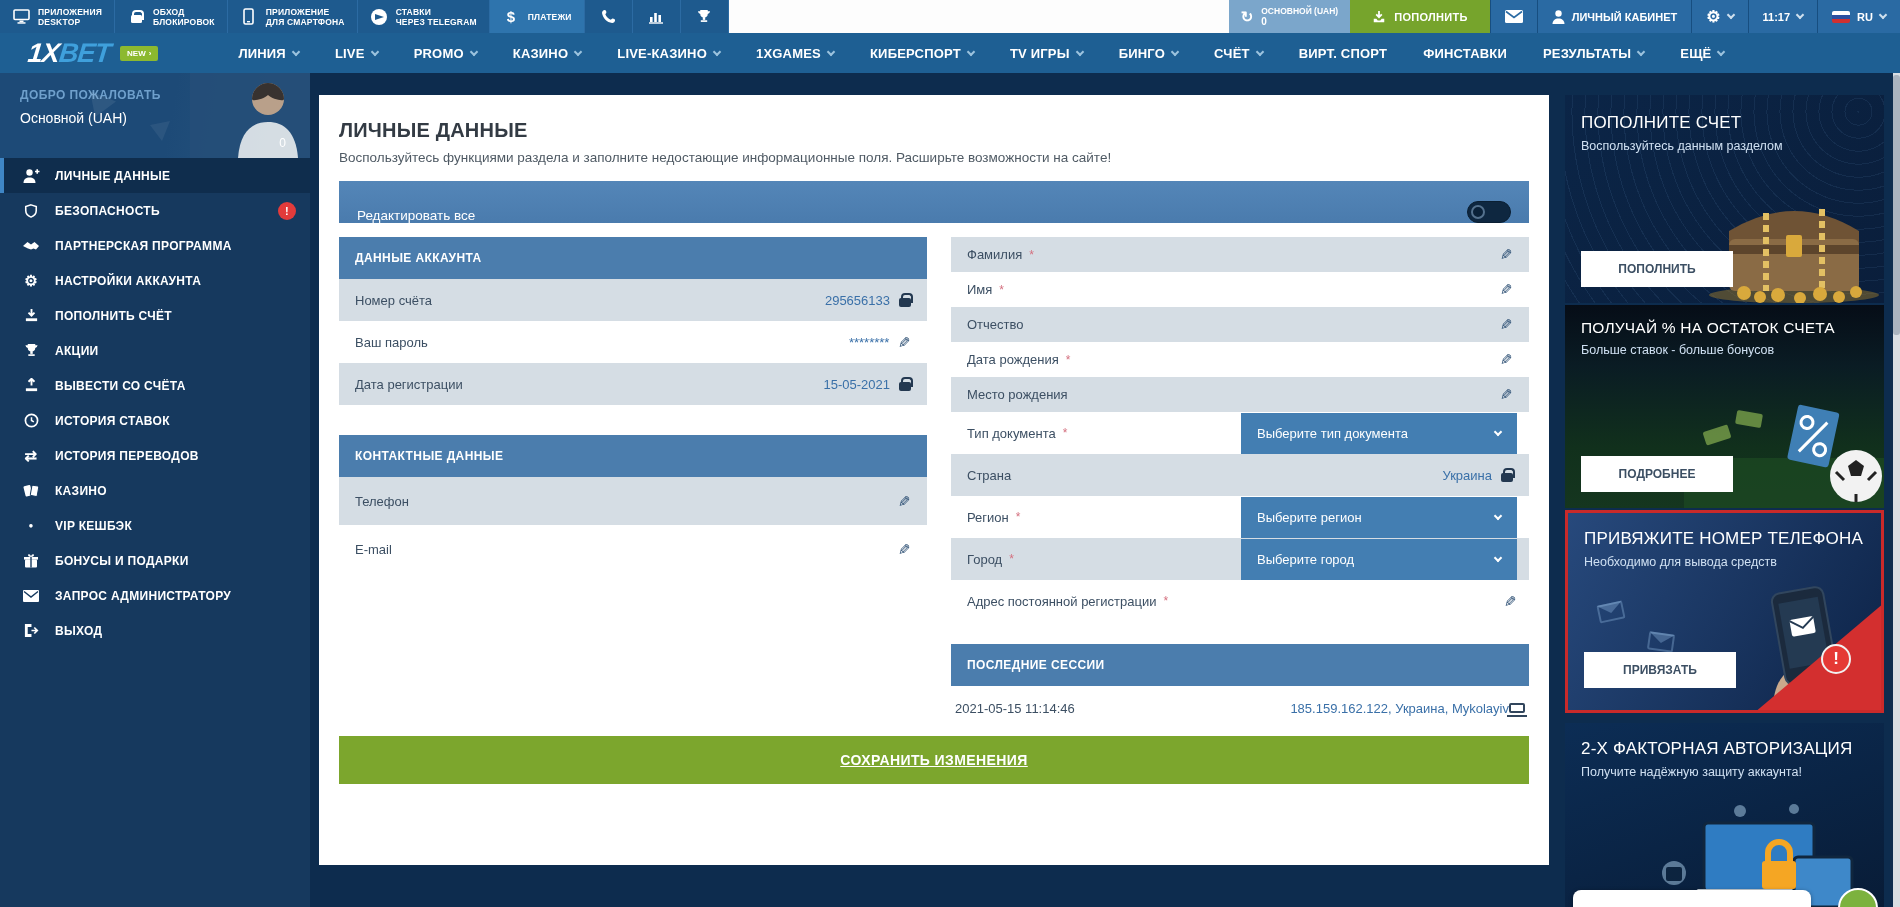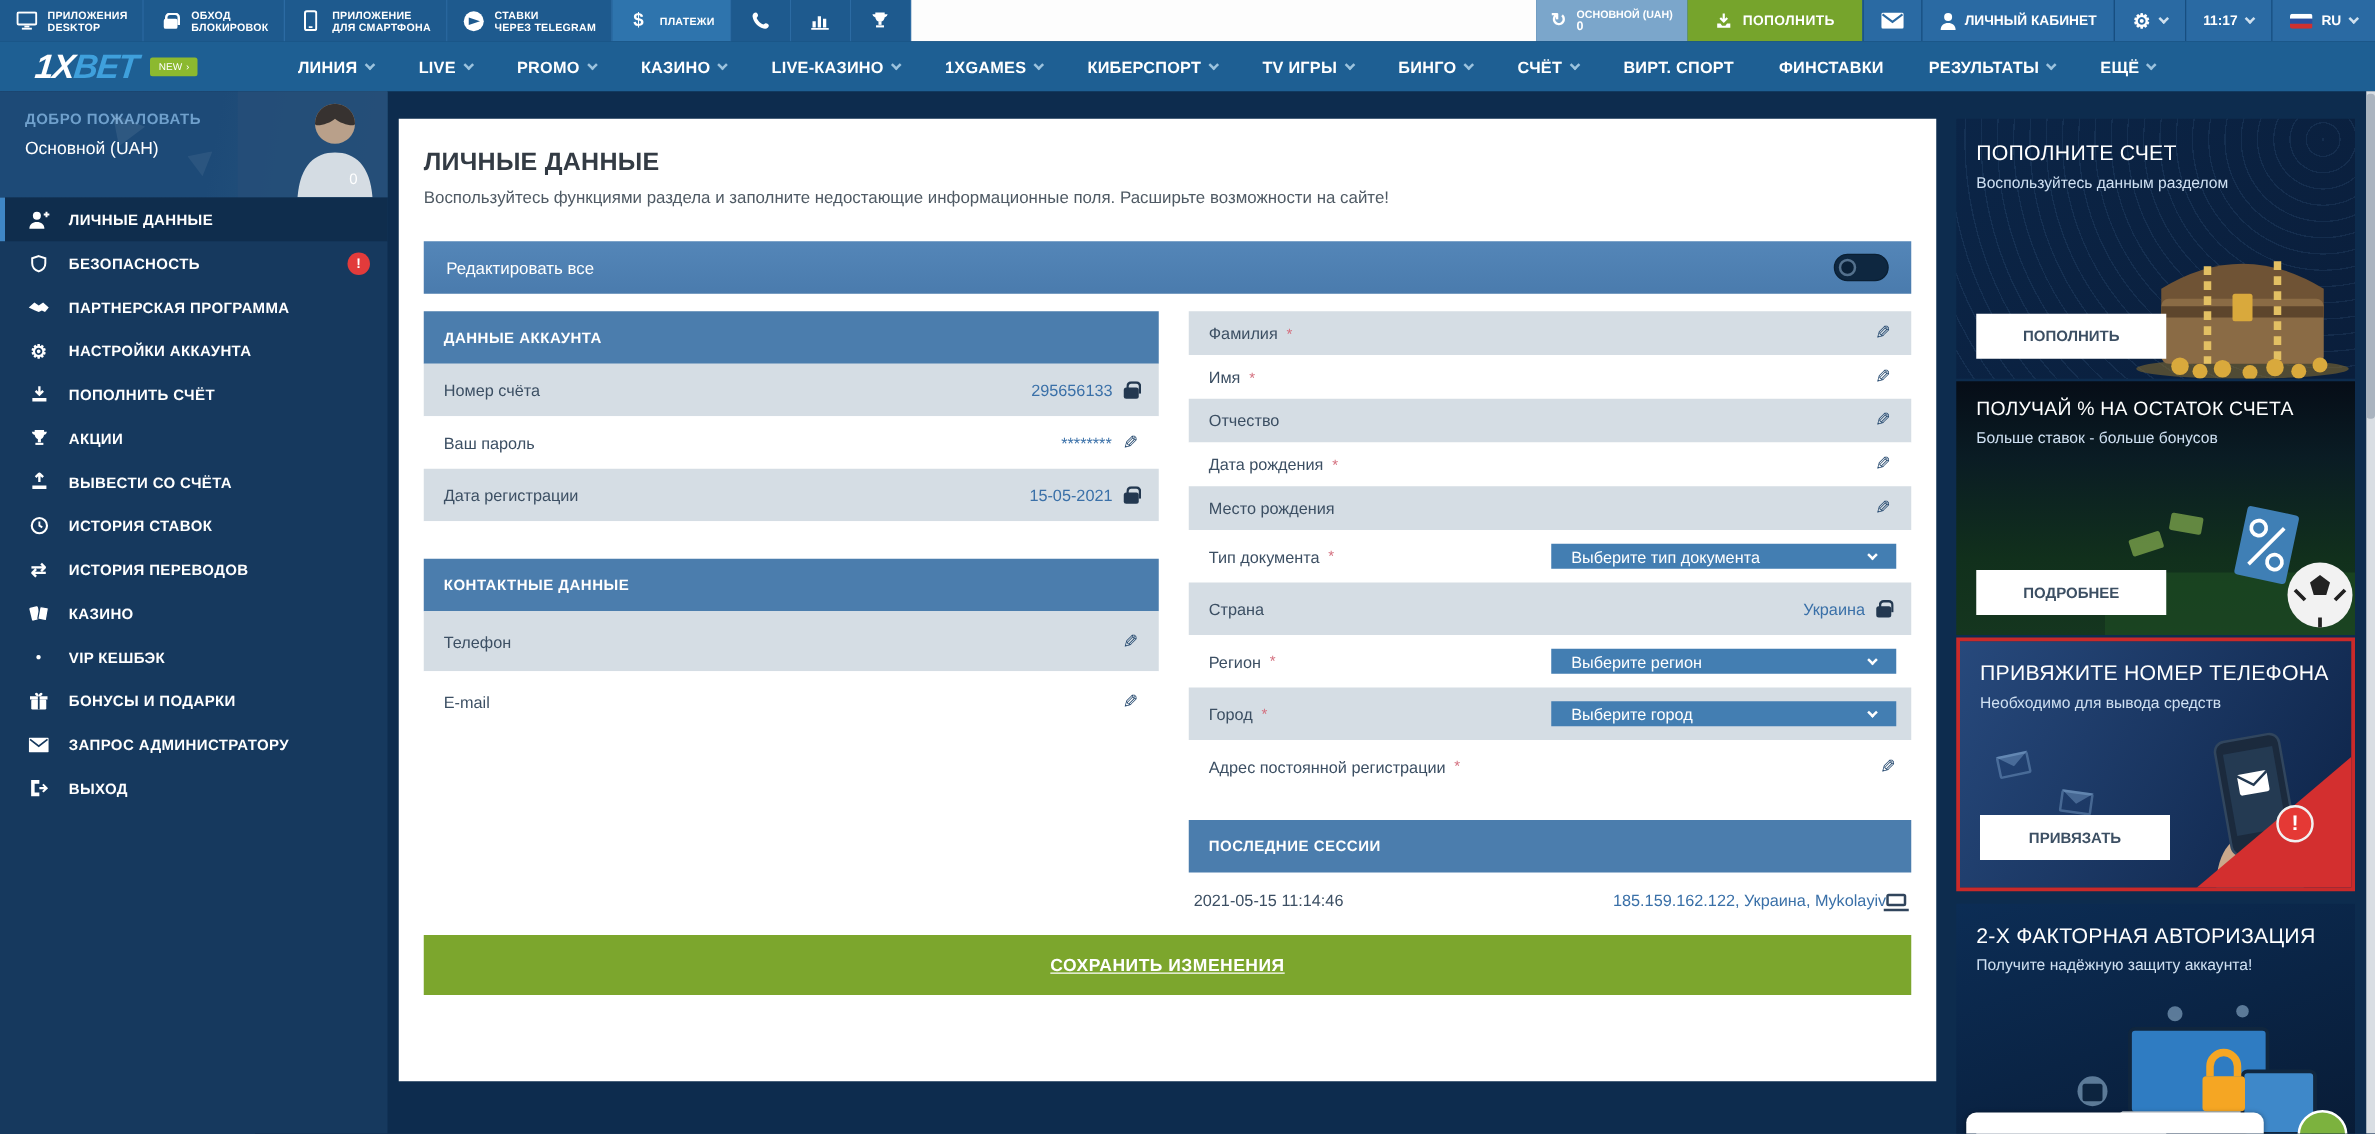--- a/index.html
+++ b/index.html
@@ -36,21 +36,21 @@
   .tg-circle { width:16px; height:16px; border-radius:50%; background:#fff; position:relative; }
   .tg-circle::before { content:""; position:absolute; left:4px; top:5px; width:0; height:0;
                        border-left:9px solid #1e5a8e; border-top:3.5px solid transparent; border-bottom:3.5px solid transparent; }
 
   
   .navbar { position:absolute; left:0; top:33px; width:1900px; height:40px; background:#1e5f93;
             display:flex; align-items:center; }
   .logo { margin-left:28px; font-style:italic; font-weight:bold; font-size:27px; letter-spacing:-1px;
           transform:skewX(-6deg); cursor:pointer; }
   .logo-p1 { color:#fff; } .logo-p2 { color:#3fa0dc; }
-  .new-badge { margin-left:10px; background:#8cb92f; color:#fff; font-size:8px; font-weight:normal;
+  .new-badge { margin-left:10px; background:#8cb92f; color:#fff; font-size:8px; font-weight:bold;
                padding:3px 7px; border-radius:2px; cursor:pointer; }
   .new-badge::after { content:"›"; margin-left:3px; }
   .nav-items { display:flex; align-items:center; gap:36px; margin-left:80px; }
   .nav-it { display:flex; align-items:center; gap:7px; color:#fff; font-size:13px; font-weight:bold;
             cursor:pointer; letter-spacing:.2px; white-space:nowrap; }
   .nav-it .chev { border-color:#9cc3de; }
 
   
   .sidebar { position:absolute; left:0; top:73px; width:310px; height:834px; background:#16395e; }
   .welcome { position:relative; height:85px; background:linear-gradient(100deg,#1d4a77 55%,#2a587f);
@@ -74,43 +74,43 @@
   .ic-gears::before { content:"⚙"; color:#fff; font-size:15px; }
   .badge-alert { margin-left:auto; margin-right:14px; width:18px; height:18px; border-radius:50%;
                  background:#e23b3b; color:#fff; font-size:11px; font-weight:bold;
                  display:flex; align-items:center; justify-content:center; }
 
   
   .content { position:absolute; left:319px; top:95px; width:1230px; height:770px; background:#fff;
              padding:0 20px; }
   .page-title { margin-top:24px; font-size:20px; font-weight:bold; color:#333b44; letter-spacing:.2px; }
   .page-subtitle { margin-top:8px; font-size:13.5px; color:#4f5a64; }
-  .edit-bar { margin-top:28px; height:42px; background:linear-gradient(#5486b8,#4a7bad);
-              display:flex; align-items:center; padding:0 18px; color:#fff; font-size:13.5px; }
+  .edit-bar { margin-top:16px; height:42px; background:linear-gradient(#5486b8,#4a7bad);
+              display:flex; align-items:flex-end; padding:0 18px; color:#fff; font-size:13.5px; }
   .toggle { width:44px; height:22px; border-radius:11px; background:#0e2740; margin-left:auto;
             position:relative; cursor:pointer; border:1px solid #0a1f33; }
   .toggle-knob { position:absolute; left:3px; top:3px; width:14px; height:14px; border-radius:50%;
                  background:#0a2138; border:2px solid #54718d; }
   .columns { display:flex; gap:24px; margin-top:14px; }
   .col-left { width:588px; } .col-right { width:578px; }
   .sec-header { height:42px; background:#4b7dad; color:#fff; font-size:12px; font-weight:bold;
                 display:flex; align-items:center; padding:0 16px; letter-spacing:.4px; }
   .trow { min-height:42px; display:flex; align-items:center; padding:0 16px; font-size:13px; color:#3c4f63; background:#fff; }
   .trow.alt { background:#d5dde4;gap:48px; }
   .trow.sm { min-height:35px; }
   .lbl { display:flex; align-items:center; }
   .req { color:#d4707f; margin-left:7px; font-size:12px; }
   .val { margin-left:auto; display:flex; align-items:center; gap:9px; color:#3a70a8; font-size:13px; }
   .pencil { cursor:pointer; color:#24486e; font-size:15px; transform:scaleX(-1); display:inline-block; line-height:1; }
   .pencil::before { content:"✎"; }
   .icon-lock { position:relative; width:12px; height:9px; background:#233850; border-radius:2px; margin-top:5px; }
   .icon-lock::before { content:""; position:absolute; left:2px; top:-5px; width:8px; height:8px;
                        border:2px solid #233850; border-bottom:none; border-radius:4px 4px 0 0; }
   .gap { height:30px; background:#fff; }
-  .dd { margin-left:auto; width:276px; height:20px; background:#437eb2; color:#fff; font-size:13px;
+  .dd { margin-left:auto; width:276px; height:41px; background:#437eb2; color:#fff; font-size:13px;
         display:flex; align-items:center; padding:0 16px; cursor:pointer; }
   .dd .chev { margin-left:auto; border-color:#fff; }
   .trow.ddrow { min-height:42px; padding-right:12px; }
   .session-row { display:flex; align-items:center; padding:15px 4px 0 4px; font-size:13px; color:#3c4f63; }
   .sess-right { margin-left:auto; display:flex; align-items:center; gap:0; color:#3a70a8; }
   .icon-laptop { width:16px; height:10px; border:2px solid #31455c; border-radius:2px; position:relative; margin-top:-2px; }
   .icon-laptop::after { content:""; position:absolute; left:-4px; top:10px; width:20px; height:2.5px; background:#31455c; }
   .save-btn { margin-top:20px; height:48px; background:#7ca62d; color:#fff; font-size:14px; font-weight:bold;
               display:flex; align-items:center; justify-content:center; letter-spacing:.4px; cursor:pointer;text-decoration:underline; }
 

